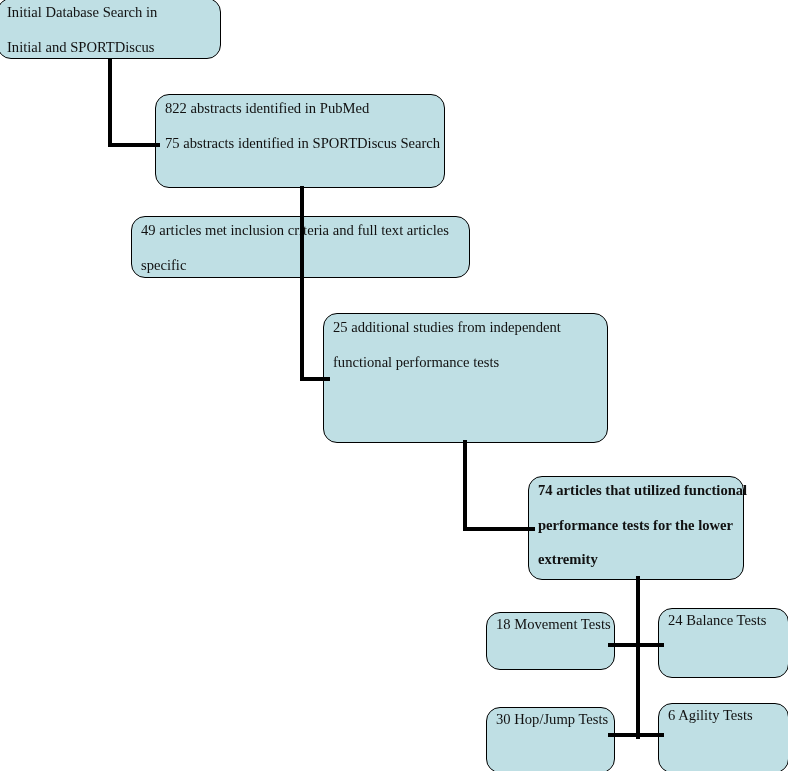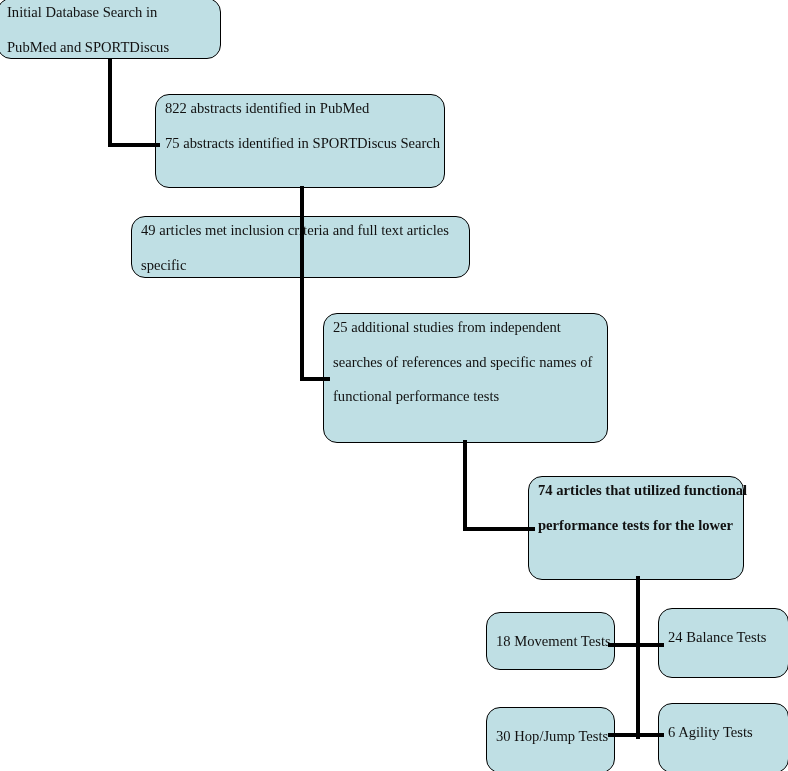--- a/index.html
+++ b/index.html
@@ -31,21 +31,21 @@
     right: 8px;
     top: 6px;
   }
   .node .line {
     color: #111111;
     font-size: 14.6px;
     line-height: 1.0;
     white-space: nowrap;
     margin-bottom: 20px;
   }
-  .node.compact .lines { top: 21px; }
+  .node.compact .lines { top: 4px; }
   .node.compact .line { margin-bottom: 0; }
 
   .conn {
     position: absolute;
     background: #000000;
     z-index: 5;
   }
   .conn.h { height: 4px; }
   .conn.v { width: 4px; }
 </style>
@@ -67,50 +67,50 @@
 
   <div class="conn v" style="left:636px; top:576px; height:163px;"></div>
   <div class="conn h" style="left:608px; top:643px; width:32px;"></div>
   <div class="conn h" style="left:636px; top:643px; width:28px;"></div>
   <div class="conn h" style="left:608px; top:733px; width:32px;"></div>
   <div class="conn h" style="left:636px; top:733px; width:28px;"></div>
 
   <div class="node" style="left:-3px; top:-2px; width:224px; height:61px;">
     <div class="lines">
       <div class="line">Initial Database Search in</div>
-      <div class="line">PubMed and SPORTDiscus</div>
+      <div class="line">Initial and SPORTDiscus</div>
     </div>
   </div>
 
   <div class="node" style="left:155px; top:94px; width:290px; height:94px;">
     <div class="lines">
       <div class="line">822 abstracts identified in PubMed</div>
       <div class="line">75 abstracts identified in SPORTDiscus Search</div>
     </div>
   </div>
 
   <div class="node" style="left:131px; top:216px; width:339px; height:62px;">
     <div class="lines">
       <div class="line">49 articles met inclusion criteria and full text articles</div>
       <div class="line">specific</div>
     </div>
   </div>
 
   <div class="node" style="left:323px; top:313px; width:285px; height:130px;">
     <div class="lines">
       <div class="line">25 additional studies from independent</div>
-      <div class="line">searches of references and specific names of</div>
       <div class="line">functional performance tests</div>
     </div>
   </div>
 
   <div class="node" style="left:528px; top:476px; width:216px; height:104px;font-weight:bold;">
     <div class="lines">
       <div class="line">74 articles that utilized functional</div>
       <div class="line">performance tests for the lower</div>
+      <div class="line">extremity</div>
     </div>
   </div>
 
   <div class="node compact" style="left:486px; top:612px; width:129px; height:58px;">
     <div class="lines">
       <div class="line">18 Movement Tests</div>
     </div>
   </div>
 
   <div class="node compact" style="left:658px; top:608px; width:131px; height:70px;">

